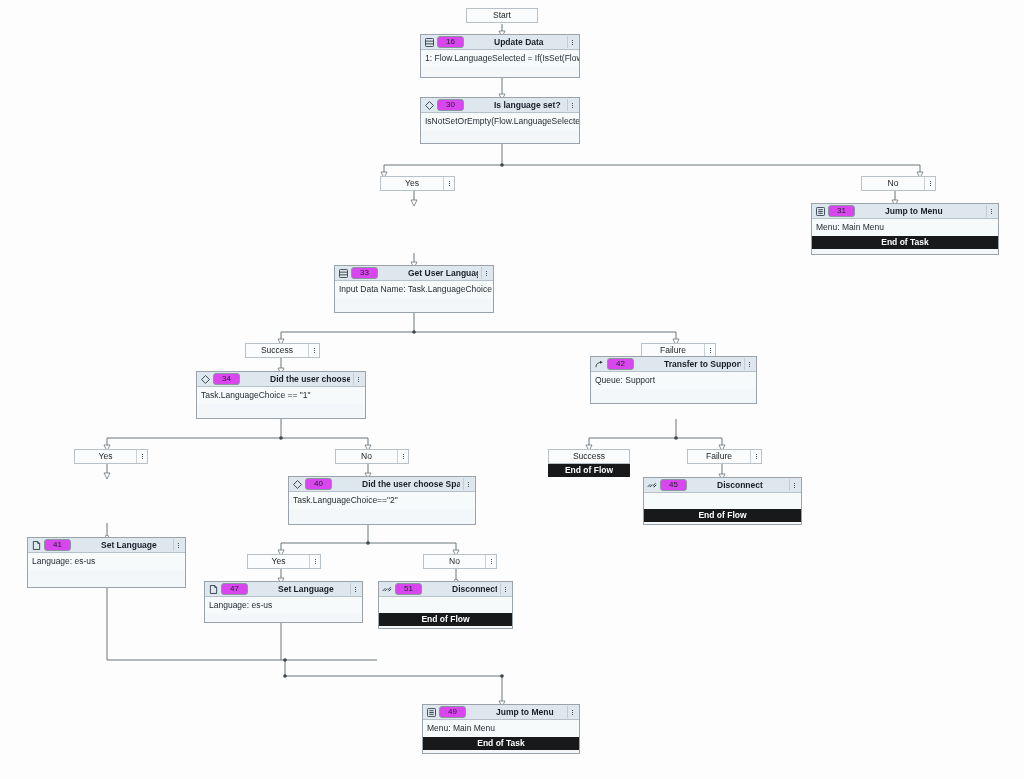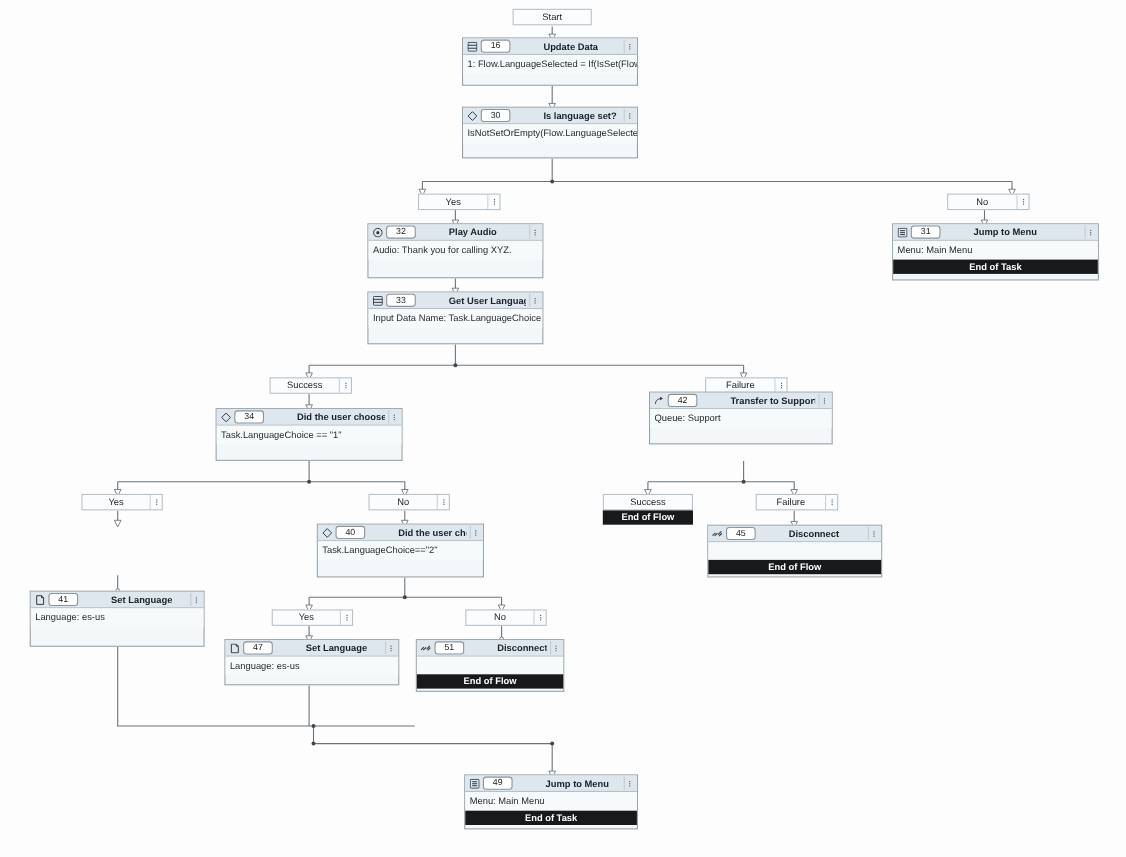--- a/index.html
+++ b/index.html
@@ -40,21 +40,21 @@
     display:flex;align-items:center;justify-content:center;
     color:#2b3a47;
     font-size:8px;line-height:8px;
   }
   .node .hdr .idbox{
     flex:0 0 auto;
     min-width:19px;
     text-align:center;
     border:1px solid #8a959e;
     border-radius:3px;
-    background:#ffffff;
+    background:#d946ef;
     font-size:8px;
     line-height:10px;
     padding:0 3px;
     color:#1b1f23;
   }
   .node .hdr .ttl{
     flex:1 1 auto;
     font-size:8.5px;
     line-height:11px;
     white-space:nowrap;
@@ -267,38 +267,20 @@
   </div>
   <div class="pill" style="left:861px;top:176px;width:75px;">
     <span class="lbl">No</span>
     <span class="kebab">
         <i></i>
         <i></i>
         <i></i>
       </span>
   </div>
 
-  <div class="node" style="left:334px;top:203px;width:160px;height:50px;">
-    <div class="hdr">
-      <span class="ico">
-        <svg width="9" height="9" viewBox="0 0 10 10">
-            <circle cx="5" cy="5" r="4.3" fill="none" stroke="#2b3a47"></circle>
-            <circle cx="5" cy="5" r="1.6" fill="#2b3a47"></circle>
-          </svg>
-      </span>
-      <span class="idbox">32</span>
-      <span class="ttl">Play Audio</span>
-      <span class="kebab">
-          <i></i>
-          <i></i>
-          <i></i>
-        </span>
-    </div>
-    <div class="body">Audio: Thank you for calling XYZ.</div>
-  </div>
 
   <div class="node" style="left:334px;top:265px;width:160px;height:48px;">
     <div class="hdr">
       <span class="ico">
         <svg width="9" height="9" viewBox="0 0 10 10">
             <rect x="0.5" y="0.5" width="9" height="9" rx="1" fill="none" stroke="#2b3a47"></rect>
             <line x1="0.5" y1="3.5" x2="9.5" y2="3.5" stroke="#2b3a47"></line>
             <line x1="0.5" y1="6.5" x2="9.5" y2="6.5" stroke="#2b3a47"></line>
           </svg>
       </span>
@@ -414,21 +396,21 @@
   <div class="pill" style="left:687px;top:449px;width:75px;">
     <span class="lbl">Failure</span>
     <span class="kebab">
         <i></i>
         <i></i>
         <i></i>
       </span>
   </div>
 
 
-  <div class="node" style="left:288px;top:476px;width:152px;height:49px;">
+  <div class="node" style="left:288px;top:476px;width:188px;height:49px;">
     <div class="hdr">
       <span class="ico">
         <svg width="9" height="9" viewBox="0 0 10 10">
             <path d="M5,0.6 L9.4,5 L5,9.4 L0.6,5 Z" fill="none" stroke="#2b3a47"></path>
           </svg>
       </span>
       <span class="idbox">40</span>
       <span class="ttl">Did the user choose Spanish?</span>
       <span class="kebab">
           <i></i>

